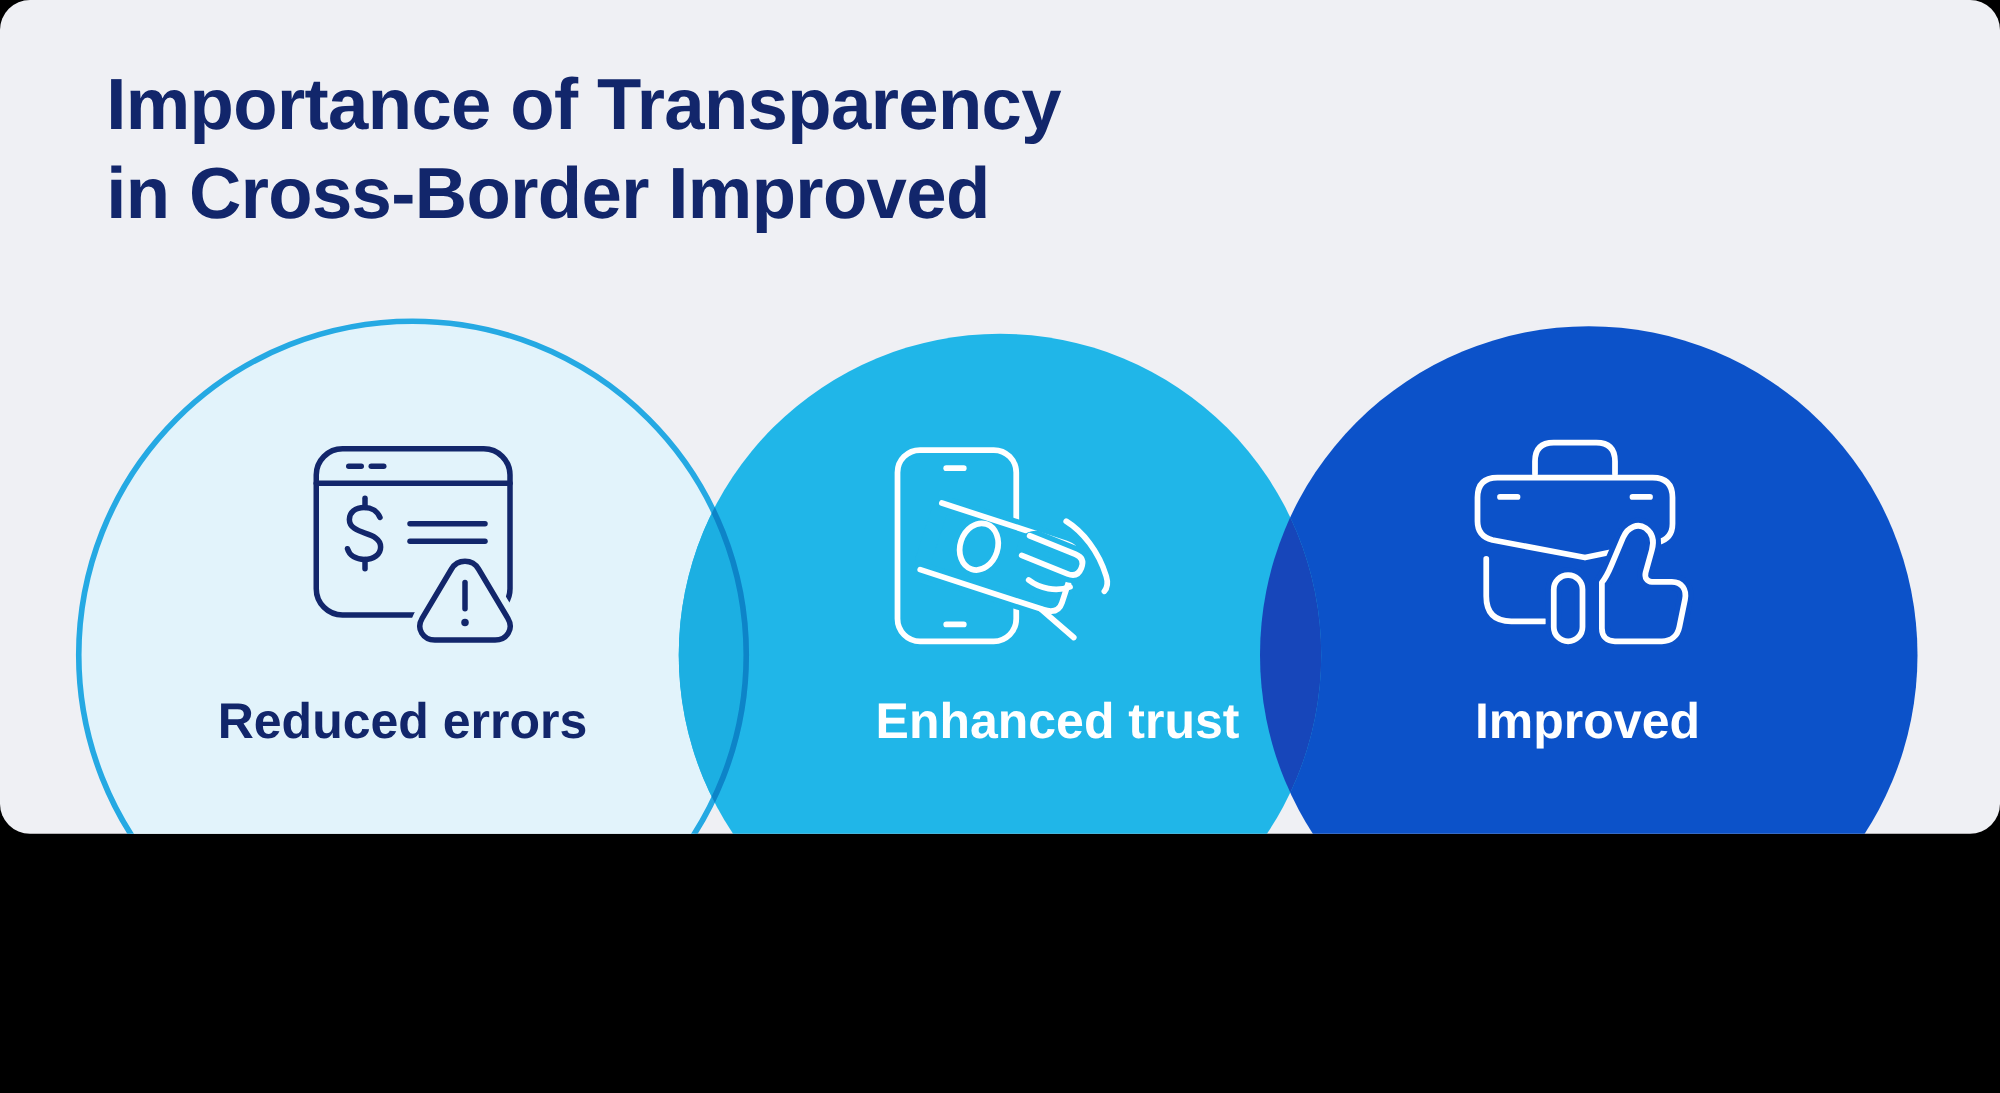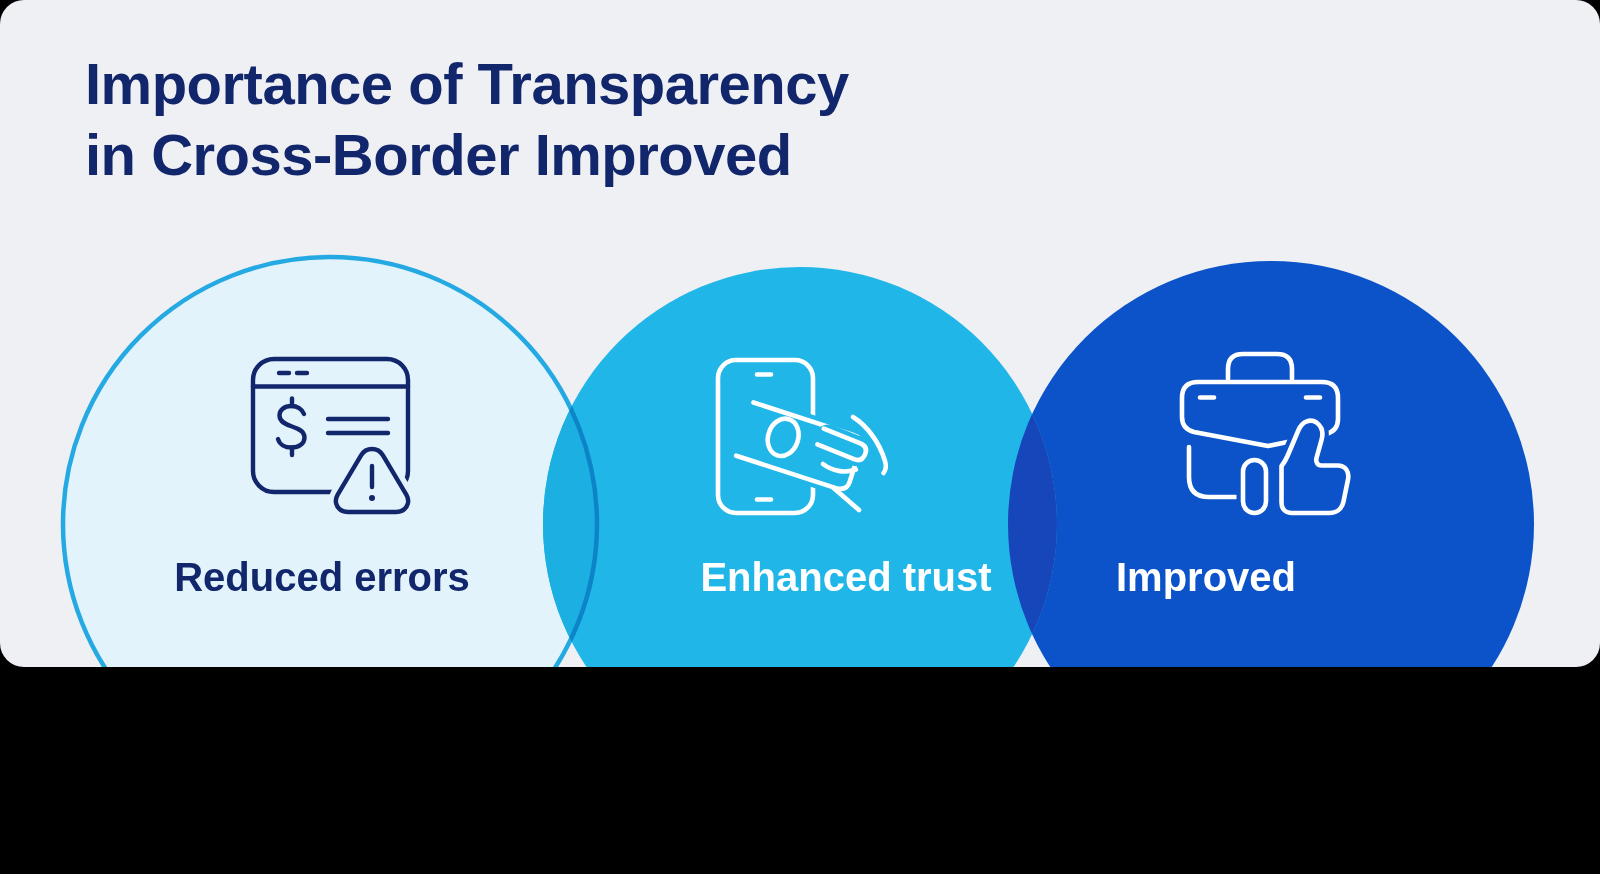--- a/index.html
+++ b/index.html
@@ -61,21 +61,21 @@
     font-size: 40px;
     line-height: 41px;
     font-weight: bold;
     text-align: center;
     white-space: nowrap;
   }
   .label.navy { color: var(--navy); }
   .label.white { color: #ffffff; }
   .label-1 { left: 322px; }
   .label-2 { left: 801px; margin-left: 45px; }
-  .label-3 { left: 1206px; }
+  .label-3 { left: 1270px; }
 </style>
 </head>
 <body>
 
 <div class="canvas">
 
   <svg class="scene" viewBox="0 0 1600 874">
     <defs>
       <clipPath id="clipC2">
         <circle cx="800" cy="524" r="257"></circle>

